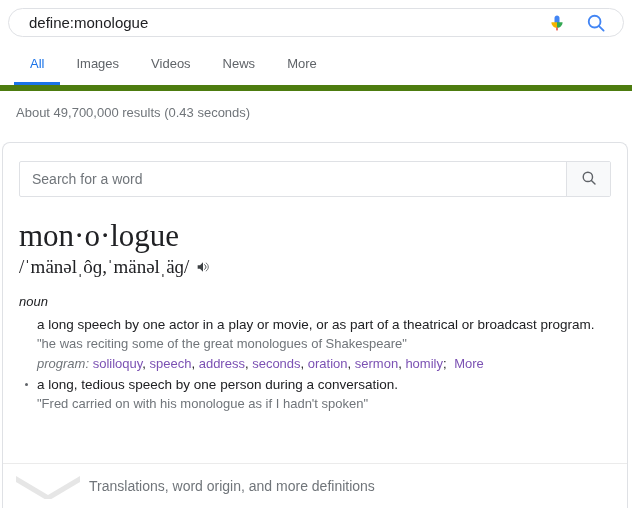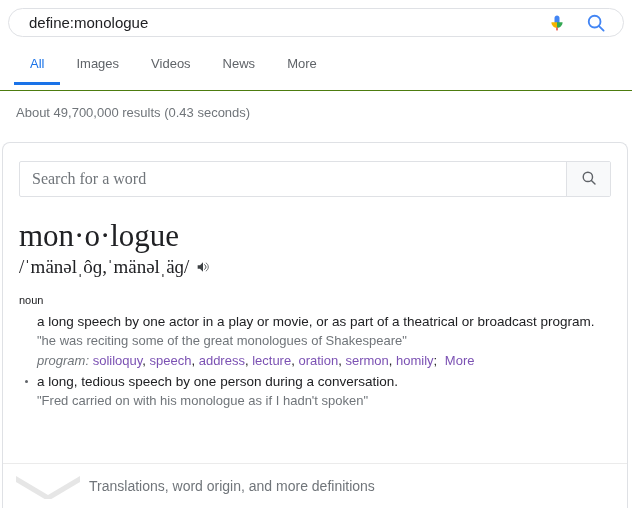--- a/index.html
+++ b/index.html
@@ -58,21 +58,21 @@
     border: none;
     padding: 0;
     cursor: pointer;
   }
 
   
   .nav-row {
     position: relative;
     margin-top: 16px;
     height: 38px;
-    border-bottom: 1px solid #4d7c0f;
+    border-bottom: 6px solid #4d7c0f;
     display: flex;
     align-items: flex-start;
     font-size: 13px;
     box-sizing: border-box;
   }
   .nav-left {
     display: flex;
     align-items: flex-start;
     padding-left: 14px;
   }
@@ -127,22 +127,22 @@
     margin: 18px 16px 0 16px;
     height: 36px;
     border: 1px solid #dfe1e5;
     box-sizing: border-box;
     border-radius: 2px;
   }
   .word-search-input {
     flex: 1;
     border: none;
     outline: none;
-    font-family: Liberation Serif, serif;
-    font-size: 16px;
+    font-family: Liberation Sans, sans-serif;
+    font-size: 14px;
     color: #14532d;
     padding-left: 12px;
     background: transparent;
   }
   .word-search-input::placeholder {
     color: #70757a;
   }
   .word-search-btn {
     width: 44px;
     border: none;
@@ -179,21 +179,22 @@
   .speaker-btn {
     background: none;
     border: none;
     padding: 0;
     cursor: pointer;
     display: flex;
     align-items: center;
   }
 
   .pos {
-    font-size: 11px;
+    font-style: italic;
+    font-size: 13px;
     color: #202124;
     padding: 16px 0 0 16px;
   }
 
   .senses {
     padding: 6px 0 0 0;
     margin: 0;
     list-style: none;
   }
   .sense {
@@ -340,21 +341,21 @@
 
   <div class="pos">noun</div>
 
   <ul class="senses">
     <li class="sense">
       <div class="sense-text">a long speech by one actor in a play or movie, or as part of a theatrical or broadcast program.</div>
       <div class="sense-example">"he was reciting some of the great monologues of Shakespeare"</div>
       <div class="syn-row">
         <span class="syn-label">program:</span>
         <span>
-          <a class="syn-link">soliloquy</a><span>, </span><a class="syn-link">speech</a><span>, </span><a class="syn-link">address</a><span>, </span><a class="syn-link">lecture</a><span>, </span><a class="syn-link">oration</a><span>, </span><a class="syn-link">sermon</a><span>, </span><a class="syn-link">homily</a><span>;</span>
+          <a class="syn-link">soliloquy</a><span>, </span><a class="syn-link">speech</a><span>, </span><a class="syn-link">address</a><span>, </span><a class="syn-link">seconds</a><span>, </span><a class="syn-link">oration</a><span>, </span><a class="syn-link">sermon</a><span>, </span><a class="syn-link">homily</a><span>;</span>
         </span>
         <a class="syn-more">More</a>
       </div>
     </li>
     <li class="sense bulleted">
       <div class="sense-text">a long, tedious speech by one person during a conversation.</div>
       <div class="sense-example">"Fred carried on with his monologue as if I hadn't spoken"</div>
     </li>
   </ul>
 

